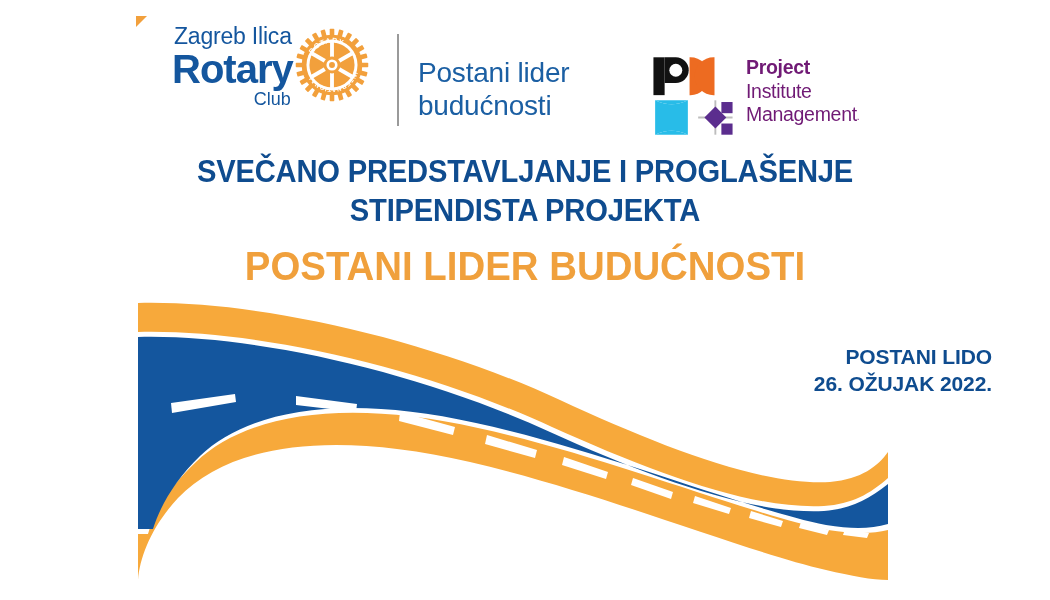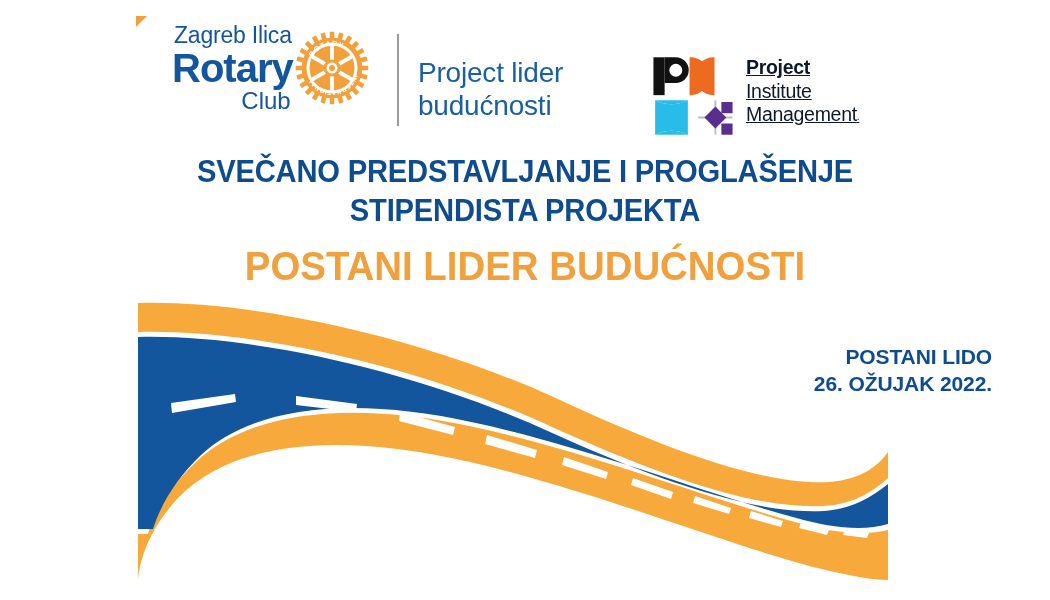--- a/index.html
+++ b/index.html
@@ -62,21 +62,21 @@
     padding-left: 2px;
   }
   .rotary-line2 {
     font-size: 40px;
     font-weight: 700;
     letter-spacing: -1px;
     margin-top: 1px;
     text-align: left;
   }
   .rotary-line3 {
-    font-size: 24px;
+    font-size: 18px;
     font-weight: 400;
     text-align: right;
     margin-top: 1px;
     padding-right: 2px;
   }
   .rotary-wheel {
     margin-left: 2px;
     margin-top: 2px;
   }
 
@@ -104,25 +104,24 @@
   .pmi-lockup {
     position: absolute;
     left: 650px;
     top: 30px;
     display: flex;
     align-items: flex-start;
   }
   .pmi-words {
     margin-left: 10px;
     margin-top: 4px;
-    color: #0f172a;
+    color: #701a75;
     font-size: 19.5px;
     line-height: 1.21;
     letter-spacing: -0.3px;
-    text-decoration: underline;
   }
   .pmi-words .bold { font-weight: 700; }
   .pmi-words .reg {
     font-size: 10px;
     vertical-align: 0.1em;
   }
 
   
   .main-title {
     position: absolute;
@@ -247,21 +246,21 @@
           <text font-family="Liberation Sans, sans-serif" font-size="8" font-weight="700" fill="#FFFFFF" letter-spacing="0.8">
             <textPath href="#arcBot" startOffset="9%">INTERNATIONAL</textPath>
           </text>
         </svg>
       </span>
     </div>
 
     <div class="logo-divider"></div>
 
     <div class="rotary-tagline">
-      <div>Project lider</div>
+      <div>Postani lider</div>
       <div>budućnosti</div>
     </div>
 
     <div class="pmi-lockup">
       <span>
         <svg width="86" height="88" viewBox="0 0 100 102" aria-hidden="true">
 
           <g fill="#111111">
             <rect x="4" y="6" width="13" height="44"></rect>
             <path d="M17 6 h13 a15 15 0 0 1 0 30 h-13 z"></path>

